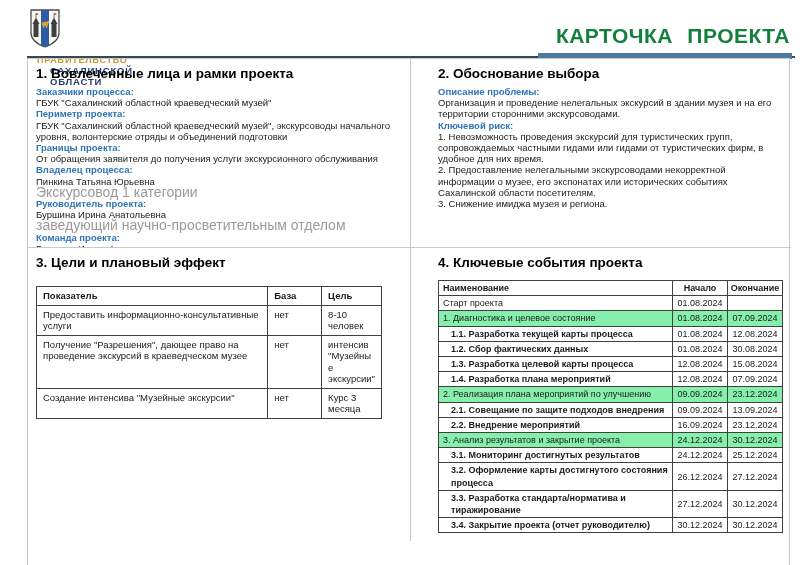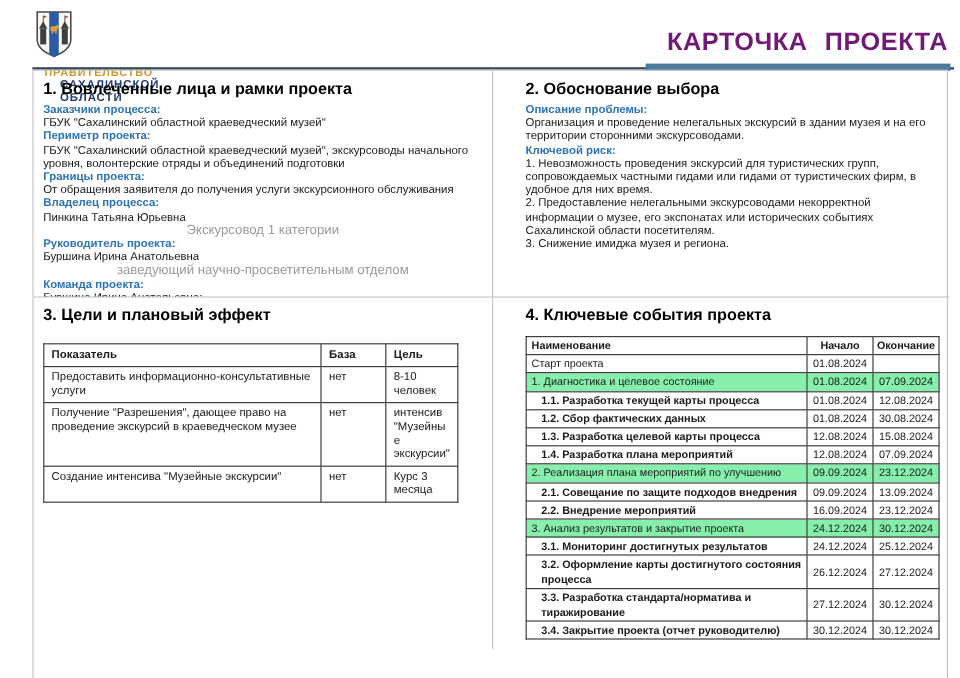--- a/index.html
+++ b/index.html
@@ -11,21 +11,21 @@
   }
 
   
   .logo-block { position:absolute; left:28px; top:8px; display:flex; align-items:flex-start;flex-direction:column; }
   .coat { width:34px; height:40px; }
   .org-text { margin-left:9px; padding-top:7px; font-weight:bold; letter-spacing:0.8px; }
   .org-line1 { color:#c8962a; font-size:9px; }
   .org-line2, .org-line3 { color:#1f3a6e; font-size:9.5px; margin-left:13px; line-height:11px; }
   .page-title {
     position:absolute; right:10px; top:24px;
-    font-size:21px; font-weight:bold; color:#701a75;
+    font-size:21px; font-weight:bold; color:#15803d;
     letter-spacing:0.5px; word-spacing:8px;
   }
   .header-rule { position:absolute; top:56px; left:27px; width:768px; height:2px; background:#34495e; }
   .header-bar { position:absolute; top:53px; left:538px; width:254px; height:6px; background:#4a7aa0; }
 
   
   .grid {
     position:absolute; top:58px; left:27px; width:763px; height:560px;
     display:grid; grid-template-columns:383px 380px; grid-template-rows:189px 293px;
     border:1px solid #c9c9c9;
@@ -33,21 +33,21 @@
   .cell { padding:5px 8px; overflow:hidden; }
   .cell.tl { border-right:1px solid #c9c9c9; border-bottom:1px solid #c9c9c9; }
   .cell.tr { border-bottom:1px solid #c9c9c9; }
   .cell.bl { border-right:1px solid #c9c9c9; }
   .cell.right { padding-left:27px; padding-right:9px; }
 
   .sec-title { font-size:13.5px; font-weight:bold; color:#000; margin:2px 0 5px 0; }
 
   .body-txt { font-size:9.5px; line-height:11.2px; color:#1a1a1a; }
   .label { color:#2e74b5; font-weight:bold; font-size:9.5px; line-height:11.2px; }
-  .note { color:#9a9a9a; font-size:11px; line-height:11.2px;text-align:center; }
+  .note { color:#9a9a9a; font-size:14px; line-height:11.2px; }
 
   
   table { border-collapse:collapse; }
   .goals-table { margin-top:16px; width:346px; font-size:9.5px; }
   .goals-table th, .goals-table td {
     border:1px solid #404040; padding:3px 6px; vertical-align:top; text-align:left; line-height:11.5px;
   }
   .goals-table th { font-weight:bold; }
   .col-indicator { width:232px; }
   .col-base { width:54px; }

